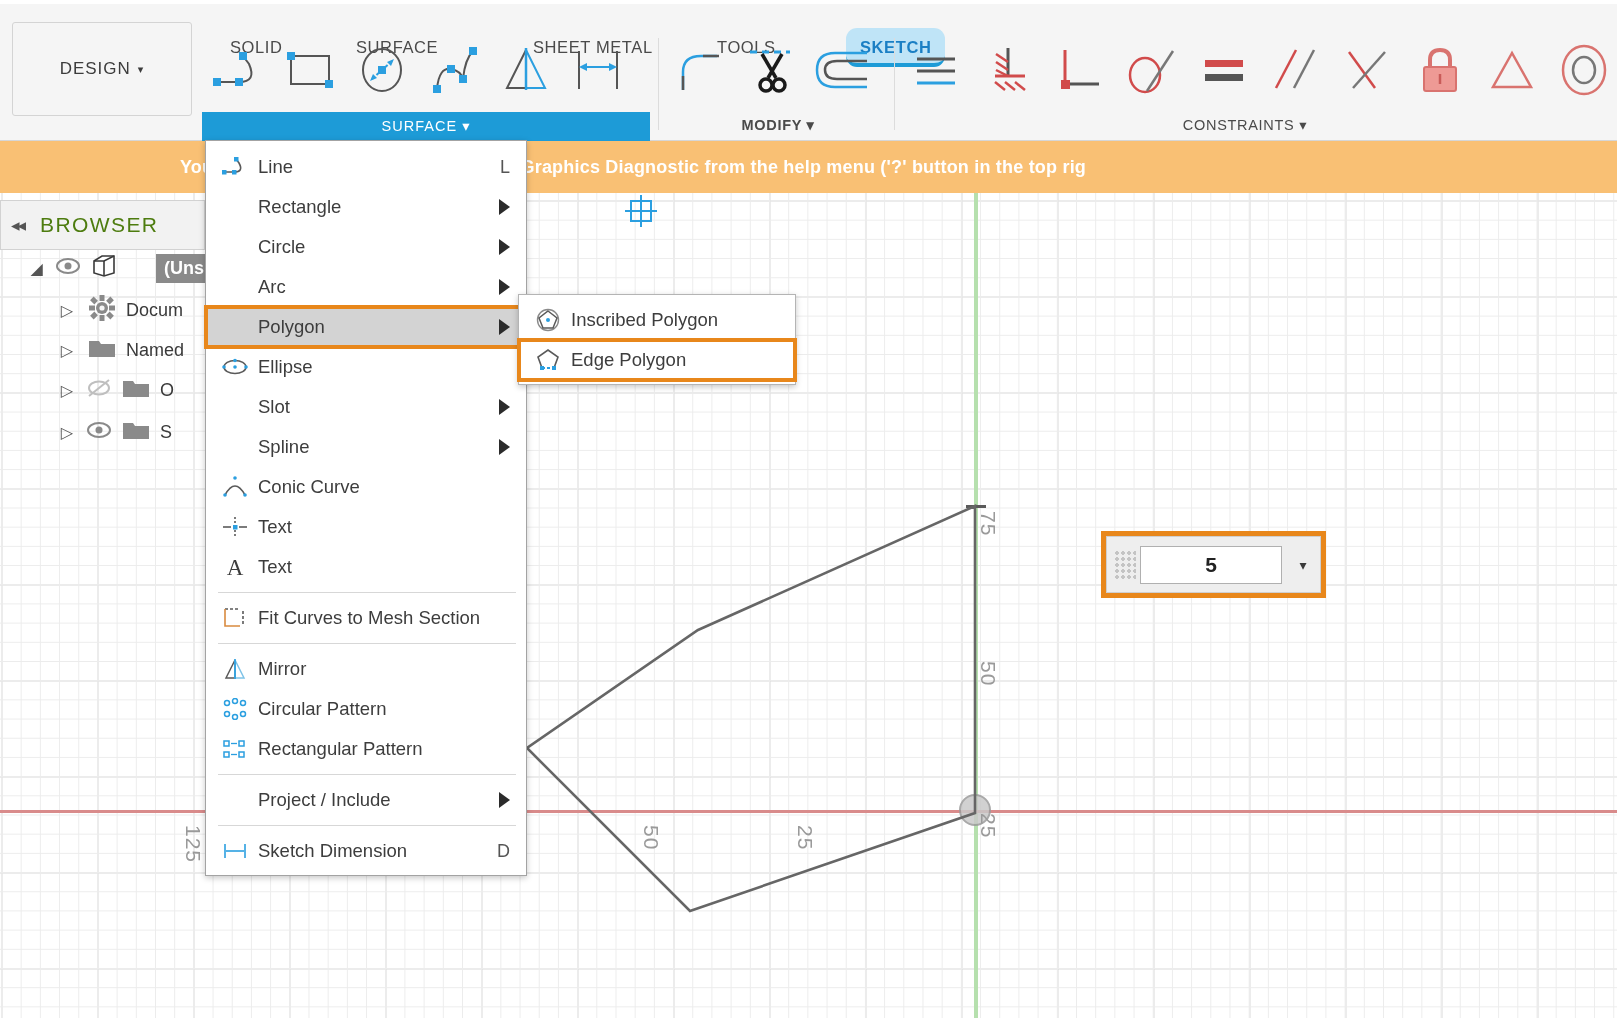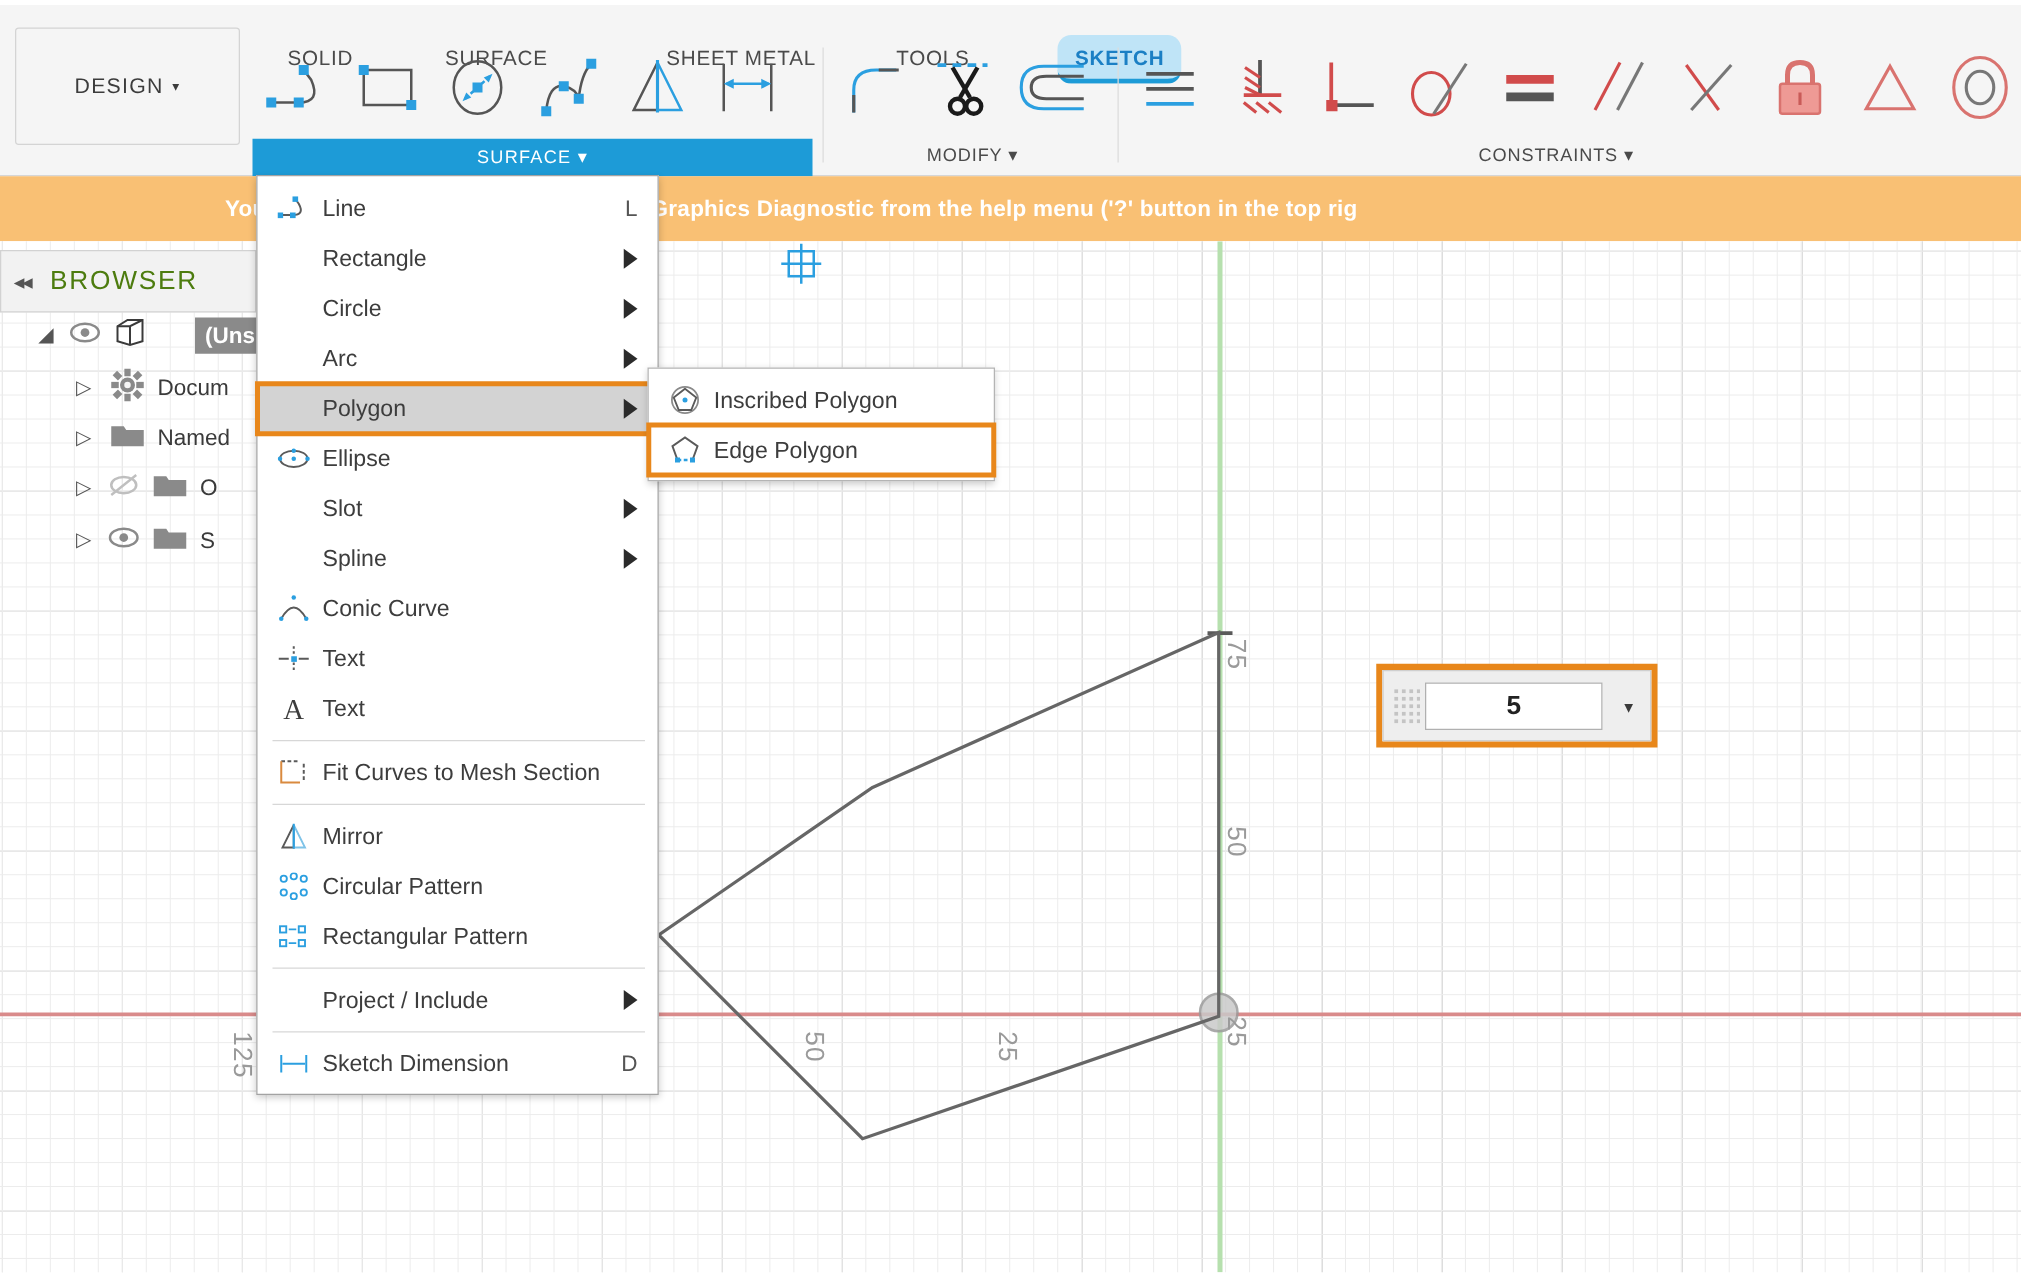--- a/index.html
+++ b/index.html
@@ -270,21 +270,21 @@
         </svg>
       </div>
     </div>
     <div class="panel-label active">
       <span>SURFACE</span>
       <span>▾</span>
     </div>
   </div>
   <div class="panel-sep" style="left:658px;"></div>
 
-  <div class="panel" style="left:664px; width:228px;">
+  <div class="panel" style="left:664px; width:228px;font-weight:bold;">
     <div class="panel-icons">
       <div class="icon-btn">
         <svg width="54" height="48" viewBox="0 0 54 48">
           <path d="M10 44 L10 26 Q10 10 28 10 L44 10" fill="none" stroke="#2b9fe0" stroke-width="2.5"></path>
           <line x1="30" y1="10" x2="46" y2="10" stroke="#555" stroke-width="2.5"></line>
           <line x1="10" y1="30" x2="10" y2="44" stroke="#555" stroke-width="2.5"></line>
         </svg>
       </div>
       <div class="icon-btn">
         <svg width="56" height="52" viewBox="0 0 56 52">

